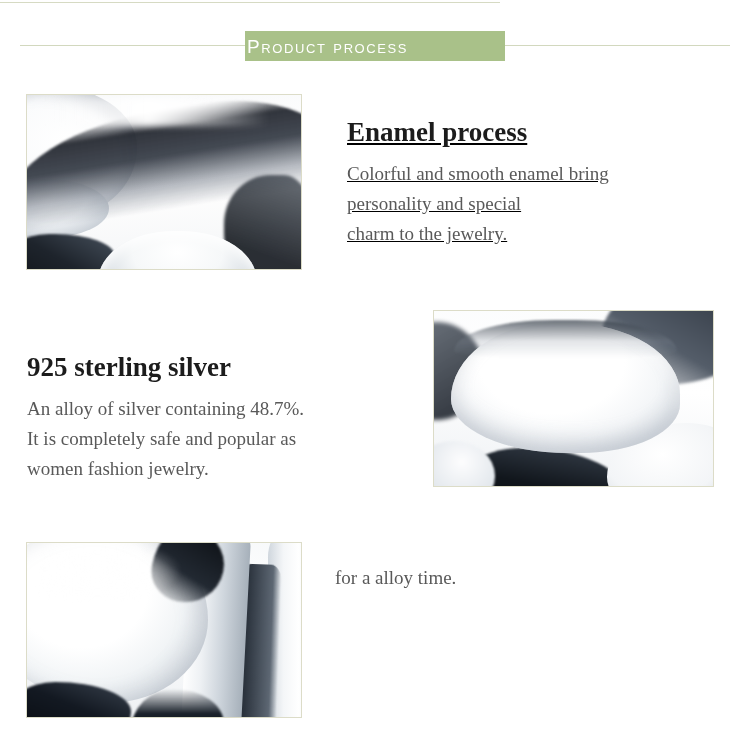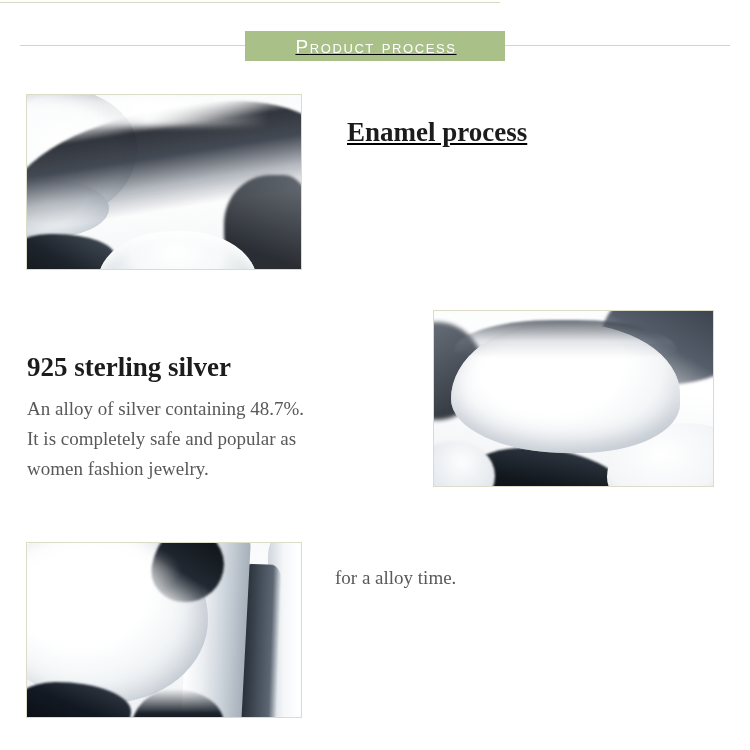--- a/index.html
+++ b/index.html
@@ -45,22 +45,21 @@
 
   .header-banner {
     position: absolute;
     left: 245px;
     top: 7px;
     width: 260px;
     height: 30px;
     background: #a9c189;
     display: flex;
     align-items: center;
-    justify-content: center;
-    text-decoration: underline;
+    justify-content: flex-start;
   }
   .header-title {
     color: #ffffff;
     font-family: "Liberation Sans", "DejaVu Sans", sans-serif;
     font-size: 19px;
     line-height: 1;
     letter-spacing: 1.6px;
     font-variant: small-caps;
     text-transform: lowercase;
     white-space: nowrap;
@@ -334,20 +333,25 @@
     <div class="band"></div>
     <div class="right-dark"></div>
     <div class="dark-bl"></div>
     <div class="bottom-bump"></div>
     <div class="gloss"></div>
   </div>
 </div>
 
 <div class="textblock" id="text1">
   <h2 class="tb-title">Enamel process</h2>
+  <p class="tb-body">
+    <span>Colorful and smooth enamel bring</span>
+    <span>personality and special</span>
+    <span>charm to the jewelry.</span>
+  </p>
 </div>
 
 <div class="textblock" id="text2">
   <h2 class="tb-title">925 sterling silver</h2>
   <p class="tb-body">
     <span>An alloy of silver containing 48.7%.</span>
     <span>It is completely safe and popular as</span>
     <span>women fashion jewelry.</span>
   </p>
 </div>

